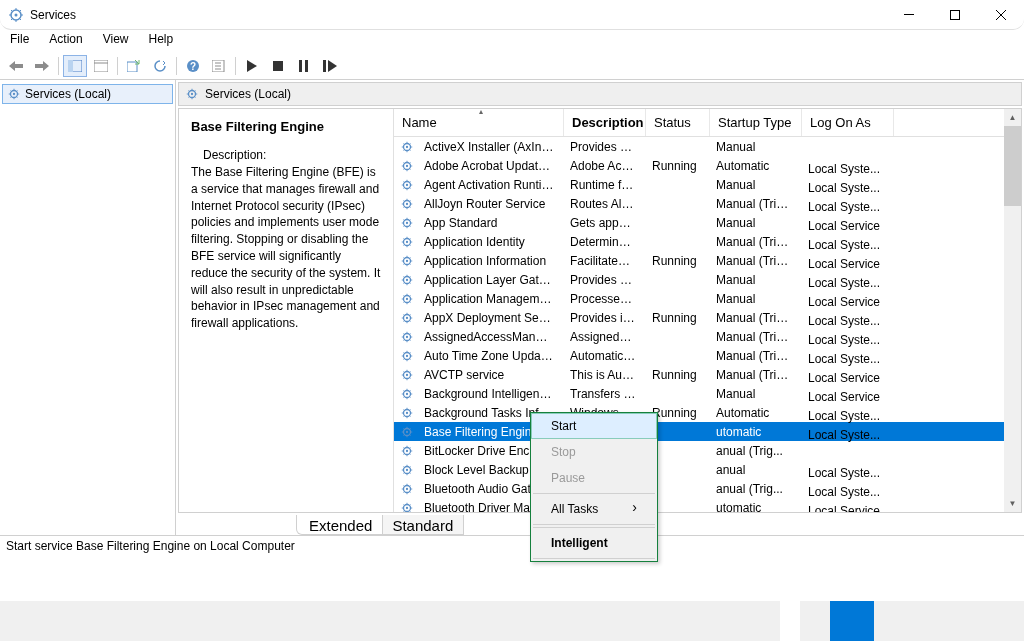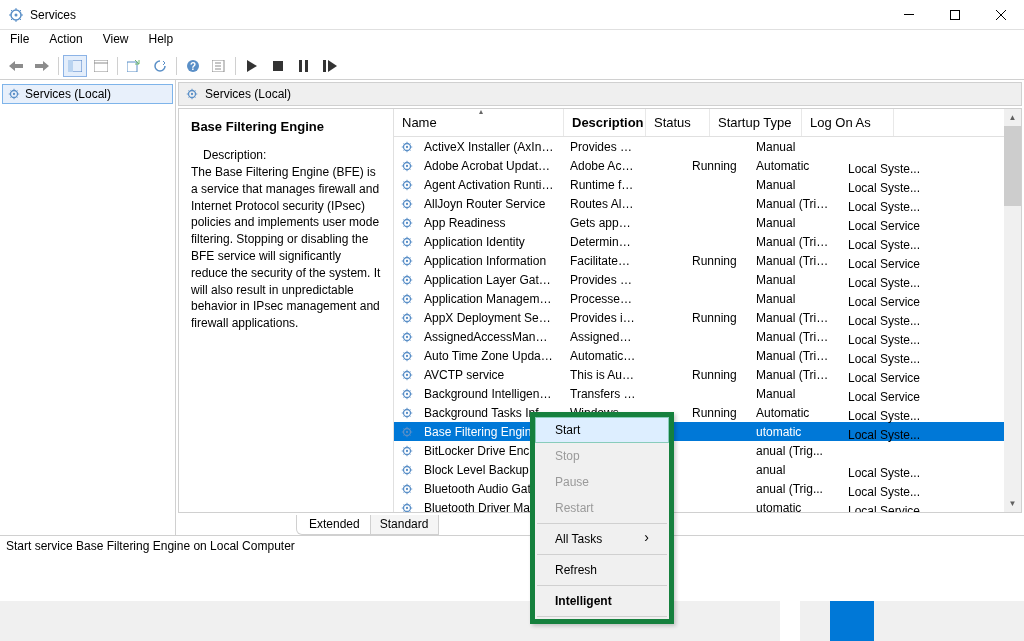--- a/index.html
+++ b/index.html
@@ -1,19 +1,19 @@
 <!DOCTYPE html>
 <html><head>
   <meta charset="utf-8">
   <style>
     * { box-sizing: border-box; margin: 0; padding: 0; font-family: 'Segoe UI', Tahoma, sans-serif; }
     body { font-size: 12px; background: #fff; color: #000; width: 1024px; height: 641px; overflow: hidden; position: relative; }
     
     
-    .title-bar { display: flex; align-items: center; height: 30px; padding-left: 8px; border-bottom: 1px solid #e0e0e0; }
+    .title-bar { display: flex; align-items: center; height: 30px; padding-left: 8px; border-bottom: 1px solid #e0e0e0; border-radius: 11px; }
     .title-bar .win-icon { width: 16px; height: 16px; margin-right: 6px; }
     .title-bar .title { flex: 1; font-size: 12px; }
     .win-controls { display: flex; }
     .win-btn { width: 46px; height: 30px; display: flex; align-items: center; justify-content: center; }
     
     
     .menu-bar { display: flex; height: 22px; padding: 0 0; }
     .menu-item { padding: 2px 10px; font-size: 12px; }
     
     
@@ -48,44 +48,44 @@
     .col-logon { width: 92px; }
     .sort-arrow { position: absolute; left: 85px; top: -2px; font-size: 8px; color: #666; }
     
     .list-body { overflow-y: hidden; }
     .row { display: flex; align-items: center; height: 19px; }
     .row.selected { background: #0078d7; color: #fff; }
     .row .cell { padding: 0 8px; white-space: nowrap; overflow: hidden; text-overflow: ellipsis; }
     .row .gear-icon { width: 14px; height: 14px; margin-left: 6px; margin-right: 2px; flex-shrink: 0; }
     .c-name { width: 146px; }
     .c-desc { width: 82px; }
-    .c-status { width: 64px; margin-left: 40px; }
+    .c-status { width: 64px; }
     .c-startup { width: 92px; }
     .c-logon { width: 92px; margin-top: 44px; }
     
     .scrollbar { width: 17px; height: 100%; background: #f0f0f0; position: absolute; right: 0; top: 0; }
     .scroll-thumb { width: 100%; height: 80px; background: #cdcdcd; position: absolute; top: 17px; }
     .scroll-btn { width: 17px; height: 17px; display: flex; align-items: center; justify-content: center; position: absolute; font-size: 8px; color: #606060; }
     
     
     .tabs { display: flex; margin-left: 120px; height: 20px; }
-    .tab { padding: 2px 10px 2px 12px; border: 1px solid #d0d0d0; border-top: none; font-size: 12px; background: #fff; position: relative; }
+    .tab { padding: 2px 10px 2px 12px; border: 1px solid #d0d0d0; border-top: none; font-size: 15px; background: #fff; position: relative; }
     .tab.back { background: #f5f5f5; margin-left: -4px; z-index: -1;}
     .tab:first-child { border-radius: 0 0 0 6px; }
     
     
     .status-bar { border-top: 1px solid #d0d0d0; padding: 3px 6px; font-size: 12px; }
     
     
     .taskbar-strip { position: absolute; bottom: 0; left: 0; right: 0; height: 42px; display: flex; align-items: flex-end; background: transparent; }
     .tb-seg { height: 40px; background: #f0f0f0; }
     .tb-blue { width: 44px; height: 40px; background: #0078d7; }
     
     
-    .context-menu { position: absolute; left: 530px; top: 412px; width: 144px; background: #f0f0f0; border: 5px solid #15803d; box-shadow: 2px 2px 4px rgba(0,0,0,0.2); z-index: 100; }
+    .context-menu { position: absolute; left: 530px; top: 412px; width: 128px; background: #f0f0f0; border: 1px solid #15803d; box-shadow: 2px 2px 4px rgba(0,0,0,0.2); z-index: 100; }
     .ctx-item { padding: 6px 20px; font-size: 12px; }
     .ctx-item.disabled { color: #9a9a9a; }
     .ctx-item.hover { background: #def; border: 1px solid #8cb; padding: 5px 19px; }
     .ctx-item.bold { font-weight: bold; }
     .ctx-item.sub::after { content: '›'; float: right; font-size: 14px; margin-top: -3px; }
     .ctx-sep { height: 1px; background: #d0d0d0; margin: 2px 2px; }
     
     
     .gear-icon svg, .win-icon svg { display: block; }
   </style>
@@ -304,21 +304,21 @@
               <span class="cell c-logon">Local Service</span>
             </div>
             <div class="row">
               <span class="gear-icon">
                 <svg width="14" height="14" viewBox="0 0 16 16">
                   <circle cx="8" cy="8" r="4" fill="none" stroke="#5a8fc7" stroke-width="1.5"></circle>
                   <circle cx="8" cy="8" r="1.3" fill="#5a8fc7"></circle>
                   <path d="M8 2v2M8 12v2M2 8h2M12 8h2M4 4l1.4 1.4M10.6 10.6L12 12M4 12l1.4-1.4M10.6 5.4L12 4" stroke="#5a8fc7" stroke-width="1"></path>
                 </svg>
               </span>
-              <span class="cell c-name">App Readiness</span>
+              <span class="cell c-name">App Standard</span>
               <span class="cell c-desc">Gets apps re...</span>
               <span class="cell c-status"></span>
               <span class="cell c-startup">Manual</span>
               <span class="cell c-logon">Local Syste...</span>
             </div>
             <div class="row">
               <span class="gear-icon">
                 <svg width="14" height="14" viewBox="0 0 16 16">
                   <circle cx="8" cy="8" r="4" fill="none" stroke="#5a8fc7" stroke-width="1.5"></circle>
                   <circle cx="8" cy="8" r="1.3" fill="#5a8fc7"></circle>
@@ -551,21 +551,19 @@
   <div style="width:20px"></div>
   <div class="tb-seg" style="width:30px"></div>
   <div class="tb-blue"></div>
   <div class="tb-seg" style="flex:1"></div>
 </div>
 
 <div class="context-menu" id="context-menu">
     <div class="ctx-item hover">Start</div>
     <div class="ctx-item disabled">Stop</div>
     <div class="ctx-item disabled">Pause</div>
-    <div class="ctx-item disabled">Restart</div>
     <div class="ctx-sep"></div>
     <div class="ctx-item sub">All Tasks</div>
     <div class="ctx-sep"></div>
-    <div class="ctx-item">Refresh</div>
     <div class="ctx-sep"></div>
     <div class="ctx-item bold">Intelligent</div>
     <div class="ctx-sep"></div>
   </div>
 
 </body></html>

